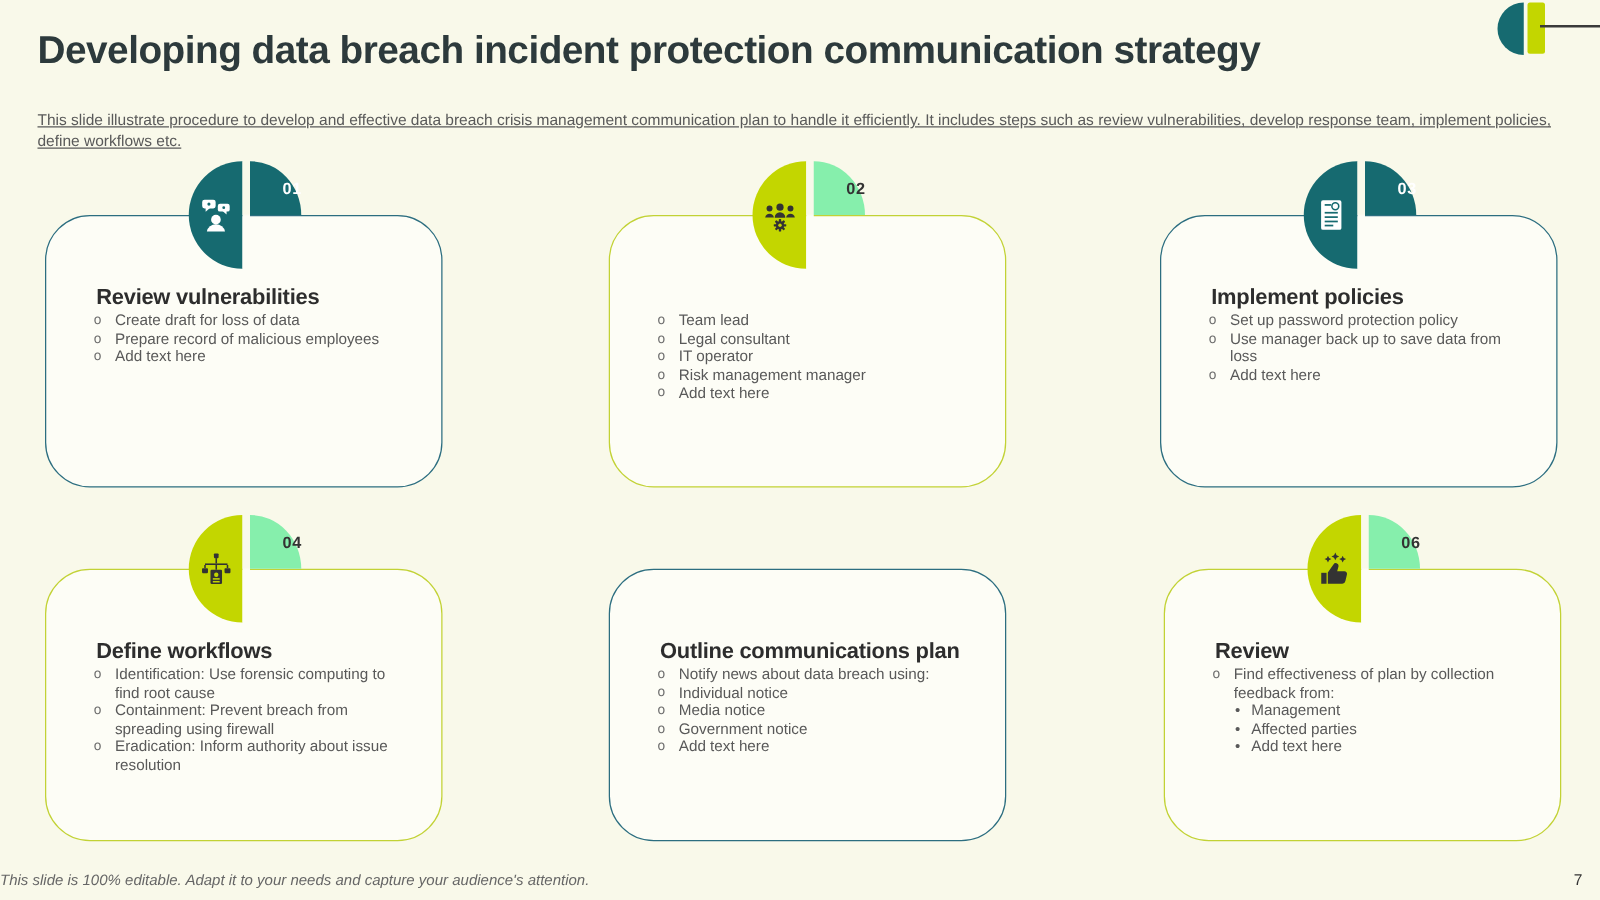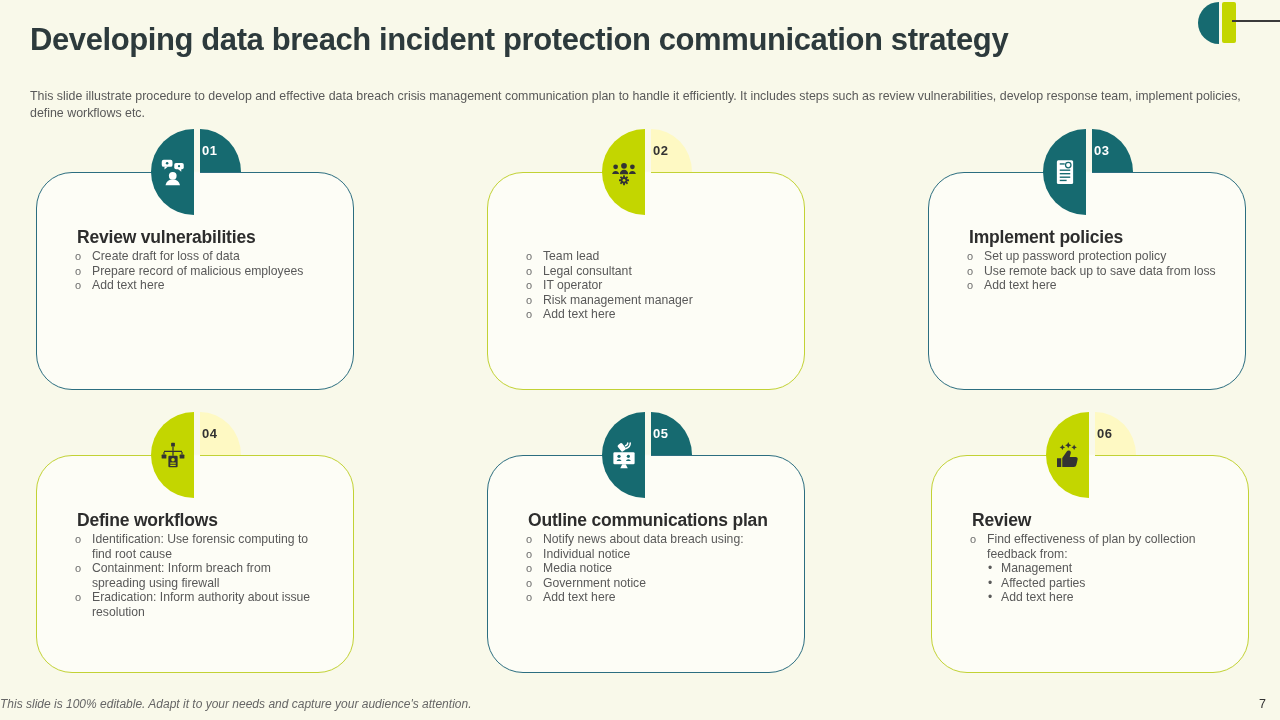--- a/index.html
+++ b/index.html
@@ -7,21 +7,21 @@
     width:1280px;height:720px;position:relative;overflow:hidden;
     background:#f9f9ea;
     font-family:"Liberation Sans",sans-serif;
   }
   .page-title{
     position:absolute;left:30px;top:22px;margin:0;
     font-size:31px;font-weight:700;letter-spacing:-0.4px;color:#2d3a3c;
   }
   .page-subtitle{
     position:absolute;left:30px;top:76px;width:1224px;
-    font-size:12.4px;line-height:17px;color:#595959;
+    font-size:12.4px;line-height:17px;color:#595959;text-decoration:underline;
   }
   
   .decor{position:absolute;left:1196px;top:0;width:84px;height:48px;}
   .decor-half{position:absolute;left:2px;top:2px;width:21px;height:42px;
     background:#166a70;border-radius:21px 0 0 21px;}
   .decor-bar{position:absolute;left:26px;top:2px;width:14px;height:41px;
     background:#c3d600;border-radius:2px;}
   .decor-line{position:absolute;left:36px;top:20px;width:48px;height:2px;background:#3a3a3a;}
 
   
@@ -41,25 +41,25 @@
   }
   .teal .badge-half{background:#166a70;}
   .green .badge-half{background:#c3d600;}
   .badge-gap{
     position:absolute;left:43px;top:0;width:6px;height:86px;
     background:linear-gradient(#f9f9ea 0 49%,#fdfdf6 51% 100%);
   }
   .badge-quarter{
     position:absolute;left:49px;top:0;width:41px;height:43px;
     border-radius:0 100% 0 0;box-sizing:border-box;
-    display:flex;align-items:center;padding-left:2px;
+    display:flex;align-items:center;padding-left:26px;
     font-size:13px;font-weight:700;letter-spacing:0.5px;
   }
   .teal .badge-quarter{background:#166a70;color:#ffffff;}
-  .green .badge-quarter{background:#fef9c3;color:#333333;}
+  .green .badge-quarter{background:#86efac;color:#333333;}
   .badge-half svg{margin-left:7px;}
 
   .card-title{
     position:absolute;left:36px;top:50px;margin:4px;
     font-size:17.5px;font-weight:700;letter-spacing:-0.2px;color:#2d2d2d;
   }
   .bullets{position:absolute;left:38px;top:76px;right:26px;}
   .bullet{display:flex;font-size:12.2px;line-height:14.6px;color:#595959;}
   .marker{flex:none;width:17px;font-size:11px;color:#6e6e6e;}
   .bullet.sub{padding-left:18px;}
@@ -187,21 +187,21 @@
       <div class="badge-quarter">03</div>
     </div>
     <h2 class="card-title">Implement policies</h2>
     <div class="bullets">
         <div class="bullet">
           <span class="marker">o</span>
           <span class="btxt">Set up password protection policy</span>
         </div>
         <div class="bullet">
           <span class="marker">o</span>
-          <span class="btxt">Use remote back up to save data from loss</span>
+          <span class="btxt">Use manager back up to save data from loss</span>
         </div>
         <div class="bullet">
           <span class="marker">o</span>
           <span class="btxt">Add text here</span>
         </div>
       </div>
   </section>
 
   <section class="card green c4">
     <div class="badge">
@@ -227,49 +227,30 @@
       <div class="badge-quarter">04</div>
     </div>
     <h2 class="card-title">Define workflows</h2>
     <div class="bullets">
         <div class="bullet">
           <span class="marker">o</span>
           <span class="btxt">Identification: Use forensic computing to find root cause</span>
         </div>
         <div class="bullet">
           <span class="marker">o</span>
-          <span class="btxt">Containment: Inform breach from spreading using firewall</span>
+          <span class="btxt">Containment: Prevent breach from spreading using firewall</span>
         </div>
         <div class="bullet">
           <span class="marker">o</span>
           <span class="btxt">Eradication: Inform authority about issue resolution</span>
         </div>
       </div>
   </section>
 
   <section class="card teal c5">
-    <div class="badge">
-      <div class="badge-half">
-        <svg viewBox="0 0 24 24" width="30" height="30">
-          <g fill="#ffffff">
-            <rect x="8" y="2.8" width="4.4" height="6.4" rx="1.1" transform="rotate(-38 10 6)"></rect>
-            <rect x="3.5" y="9.8" width="17" height="9.6" rx="1"></rect>
-            <path d="M9 22.6 l1.6 -3.2 h2.8 l1.6 3.2 z"></path>
-          </g>
-          <path d="M13.6 6.8 a4.6 4.6 0 0 0 3.4 -4.4" fill="none" stroke="#ffffff" stroke-width="1.2" stroke-linecap="round"></path>
-          <path d="M13.2 4.6 a2.4 2.4 0 0 0 1.8 -2.3" fill="none" stroke="#ffffff" stroke-width="1.1" stroke-linecap="round"></path>
-          <circle cx="8" cy="13" r="1.3" fill="#166a70"></circle>
-            <path d="M6 16.8 a2.1 2 0 0 1 4 0 z" fill="#166a70"></path>
-          <circle cx="15.5" cy="13" r="1.3" fill="#166a70"></circle>
-            <path d="M13.5 16.8 a2.1 2 0 0 1 4 0 z" fill="#166a70"></path>
-        </svg>
-      </div>
-      <div class="badge-gap"></div>
-      <div class="badge-quarter">05</div>
-    </div>
     <h2 class="card-title">Outline communications plan</h2>
     <div class="bullets">
         <div class="bullet">
           <span class="marker">o</span>
           <span class="btxt">Notify news about data breach using:</span>
         </div>
         <div class="bullet">
           <span class="marker">o</span>
           <span class="btxt">Individual notice</span>
         </div>

